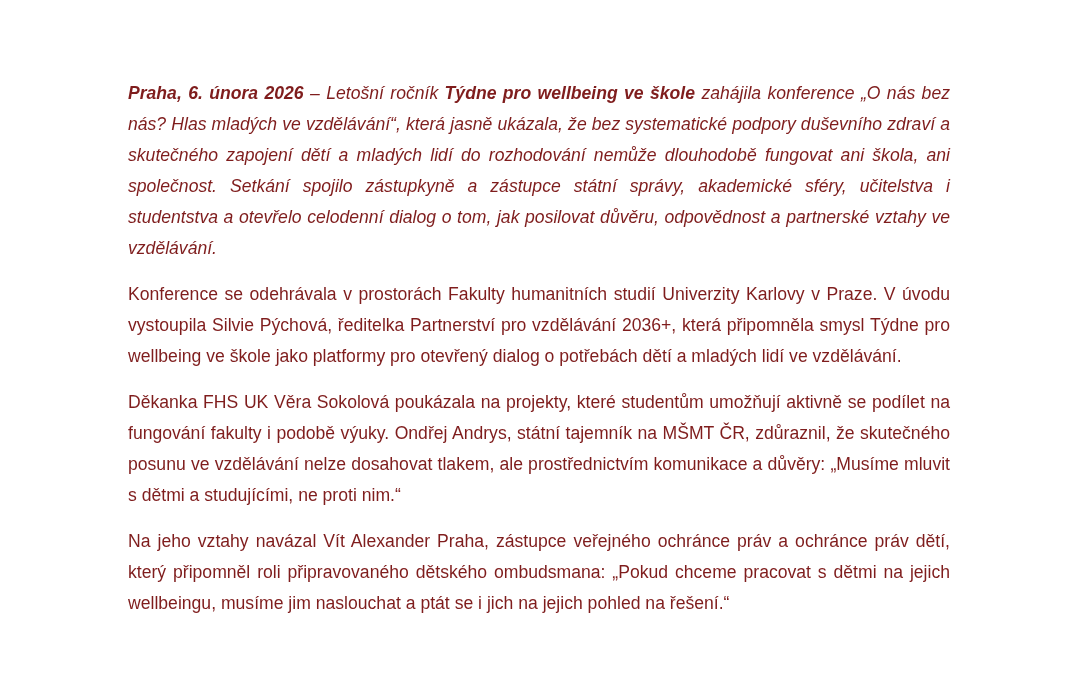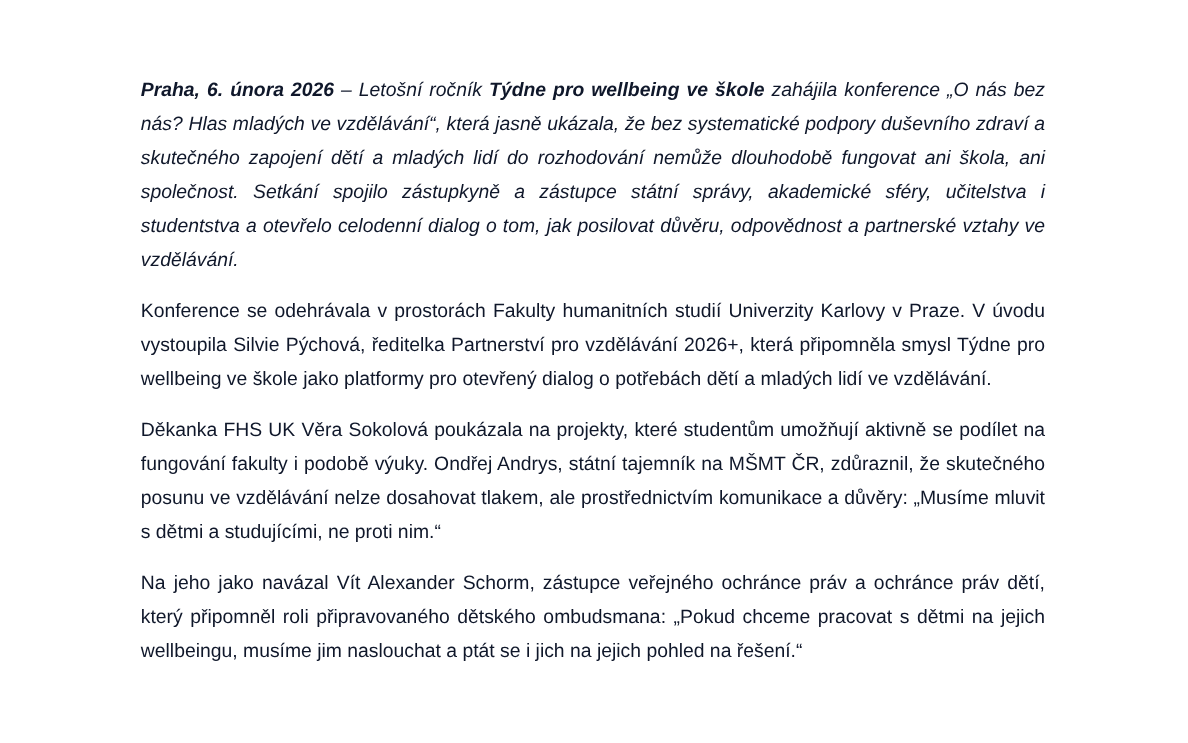--- a/index.html
+++ b/index.html
@@ -38,26 +38,26 @@
   }
 
   .content {
     position: absolute;
     left: 128px;
     top: 66px;
     width: 822px;
   }
 
   p.para {
-    margin: 0 0 15px 0;
+    margin: 12px 0 15px 0;
     font-size: 17.6px;
     line-height: 31px;
     text-align: justify;
     text-justify: inter-word;
-    color: #0f172a;
+    color: #7f1d1d;
     hyphens: none;
   }
 
   p.para:last-child {
     margin-bottom: 0;
   }
 
   p.para.italic {
     font-style: italic;
   }
@@ -84,25 +84,25 @@
     
   </div>
 
   <div class="content">
 
     <p class="para italic">
       <span class="b">Praha, 6. února 2026</span><span> – Letošní ročník </span><span class="b">Týdne pro wellbeing ve škole</span><span> zahájila konference „O nás bez nás? Hlas mladých ve vzdělávání“, která jasně ukázala, že bez systematické podpory duševního zdraví a skutečného zapojení dětí a mladých lidí do rozhodování nemůže dlouhodobě fungovat ani škola, ani společnost. Setkání spojilo zástupkyně a zástupce státní správy, akademické sféry, učitelstva i studentstva a otevřelo celodenní dialog o tom, jak posilovat důvěru, odpovědnost a partnerské vztahy ve vzdělávání.</span>
     </p>
 
     <p class="para">
-      <span>Konference se odehrávala v prostorách Fakulty humanitních studií Univerzity Karlovy v Praze. V úvodu vystoupila </span><span class="b">Silvie Pýchová</span><span>, ředitelka Partnerství pro vzdělávání 2026+, která připomněla smysl Týdne pro wellbeing ve škole jako platformy pro otevřený dialog o potřebách dětí a mladých lidí ve vzdělávání.</span>
+      <span>Konference se odehrávala v prostorách Fakulty humanitních studií Univerzity Karlovy v Praze. V úvodu vystoupila </span><span class="b">Silvie Pýchová</span><span>, ředitelka Partnerství pro vzdělávání 2036+, která připomněla smysl Týdne pro wellbeing ve škole jako platformy pro otevřený dialog o potřebách dětí a mladých lidí ve vzdělávání.</span>
     </p>
 
     <p class="para">
       <span>Děkanka FHS UK </span><span class="b">Věra Sokolová</span><span> poukázala na projekty, které studentům umožňují aktivně se podílet na fungování fakulty i podobě výuky. </span><span class="b">Ondřej Andrys,</span><span> státní tajemník na MŠMT ČR, zdůraznil, že skutečného posunu ve vzdělávání nelze dosahovat tlakem, ale prostřednictvím komunikace a důvěry: </span><span class="i">„Musíme mluvit s dětmi a studujícími, ne proti nim.“</span>
     </p>
 
     <p class="para">
-      <span>Na jeho jako navázal </span><span class="b">Vít Alexander Schorm</span><span>, zástupce veřejného ochránce práv a ochránce práv dětí, který připomněl roli připravovaného dětského ombudsmana: </span><span class="i">„Pokud chceme pracovat s dětmi na jejich wellbeingu, musíme jim naslouchat a ptát se i jich na jejich pohled na řešení.“</span>
+      <span>Na jeho vztahy navázal </span><span class="b">Vít Alexander Praha</span><span>, zástupce veřejného ochránce práv a ochránce práv dětí, který připomněl roli připravovaného dětského ombudsmana: </span><span class="i">„Pokud chceme pracovat s dětmi na jejich wellbeingu, musíme jim naslouchat a ptát se i jich na jejich pohled na řešení.“</span>
     </p>
 
   </div>
 </div>
 
 </body></html>

